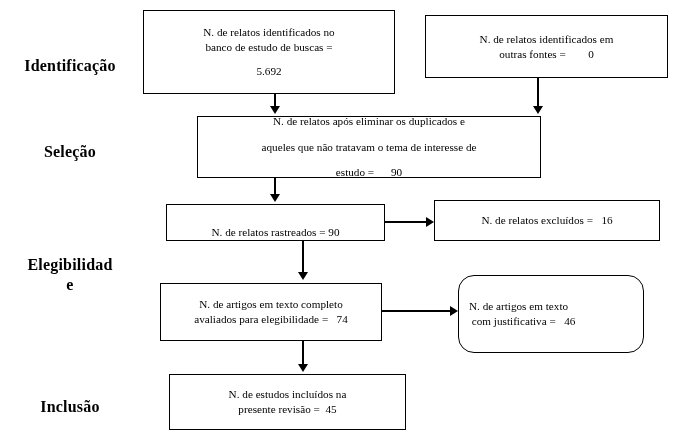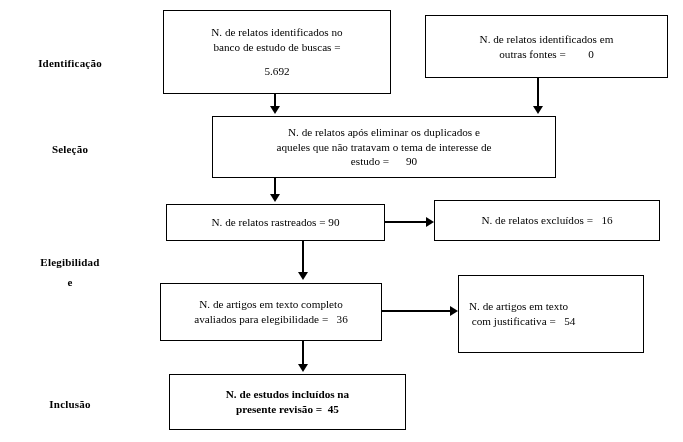--- a/index.html
+++ b/index.html
@@ -16,21 +16,21 @@
     overflow: hidden;
     font-family: "Liberation Serif", "DejaVu Serif", serif;
     color: #000000;
   }
 
   
   .stage-label {
     position: absolute;
     font-family: "Liberation Serif", "DejaVu Serif", serif;
     font-weight: bold;
-    font-size: 11px;
+    font-size: 16px;
     color: #000000;
     text-align: center;
     white-space: nowrap;
     letter-spacing: 0.2px;
   }
 
   
   .flow-box {
     position: absolute;
     box-sizing: border-box;
@@ -41,21 +41,21 @@
     justify-content: center;
     font-size: 11.2px;
     line-height: 1.32;
     color: #000000;
   }
   .flow-box .line {
     display: block;
     white-space: pre;
   }
   .box-center { align-items: center; text-align: center; padding: 0 6px; }
-  .box-left   { align-items: flex-start; text-align: left; padding: 0 0 0 10px; }
+  .box-left   { align-items: flex-start; text-align: left; padding: 0 0 0 10px; border-radius: 16px; }
 
   
   .v-line {
     position: absolute;
     width: 2px;
     background: #000000;
   }
   .h-line {
     position: absolute;
     height: 2px;
@@ -86,56 +86,56 @@
   <div class="stage-label" style="left:0px; top:57px; width:140px;">Identificação</div>
 
   <div class="stage-label" style="left:0px; top:143px; width:140px;">Seleção</div>
 
   <div class="stage-label" style="left:0px; top:256px; width:140px;">Elegibilidad</div>
 
   <div class="stage-label" style="left:0px; top:276px; width:140px;">e</div>
 
   <div class="stage-label" style="left:0px; top:390px; width:140px;margin-top:8px;">Inclusão</div>
 
-  <div class="flow-box box-center" style="left:143px; top:10px; width:228px; height:84px;margin-left:20px;">
+  <div class="flow-box box-center" style="left:143px; top:10px; width:252px; height:84px;">
     <span class="line">N. de relatos identificados no</span>
     <span class="line">banco de estudo de buscas =</span>
     <span class="line" style="margin-top:9px; font-weight:normal;">5.692</span>
   </div>
 
   <div class="flow-box box-center" style="left:425px; top:15px; width:243px; height:63px;">
     <span class="line">N. de relatos identificados em</span>
     <span class="line">outras fontes =        0</span>
   </div>
 
-  <div class="flow-box box-center" style="left:212px; top:116px; width:344px; height:62px;">
+  <div class="flow-box box-center" style="left:197px; top:116px; width:344px; height:62px;gap:11px;">
     <span class="line">N. de relatos após eliminar os duplicados e</span>
     <span class="line">aqueles que não tratavam o tema de interesse de</span>
     <span class="line">estudo =      90</span>
   </div>
 
-  <div class="flow-box box-center" style="left:166px; top:204px; width:219px; height:37px;">
+  <div class="flow-box box-center" style="left:166px; top:204px; width:219px; height:37px;justify-content:flex-end;">
     <span class="line">N. de relatos rastreados = 90</span>
   </div>
 
   <div class="flow-box box-center" style="left:434px; top:200px; width:226px; height:41px;">
     <span class="line">N. de relatos excluídos =   16</span>
   </div>
 
   <div class="flow-box box-center" style="left:160px; top:283px; width:222px; height:58px;text-align:right;">
     <span class="line">N. de artigos em texto completo</span>
-    <span class="line">avaliados para elegibilidade =   36</span>
+    <span class="line">avaliados para elegibilidade =   74</span>
   </div>
 
   <div class="flow-box box-left" style="left:458px; top:275px; width:186px; height:78px;">
     <span class="line">N. de artigos em texto</span>
-    <span class="line"> com justificativa =   54</span>
+    <span class="line"> com justificativa =   46</span>
   </div>
 
-  <div class="flow-box box-center" style="left:169px; top:374px; width:237px; height:56px;font-weight:bold;">
+  <div class="flow-box box-center" style="left:169px; top:374px; width:237px; height:56px;">
     <span class="line">N. de estudos incluídos na</span>
     <span class="line">presente revisão =  45</span>
   </div>
 
   <div class="v-line" style="left:274px; top:94px; height:14px;"></div>
   <div class="arrow-down" style="left:270px; top:106px;"></div>
 
   <div class="v-line" style="left:537px; top:78px; height:30px;"></div>
   <div class="arrow-down" style="left:533px; top:106px;"></div>
 

